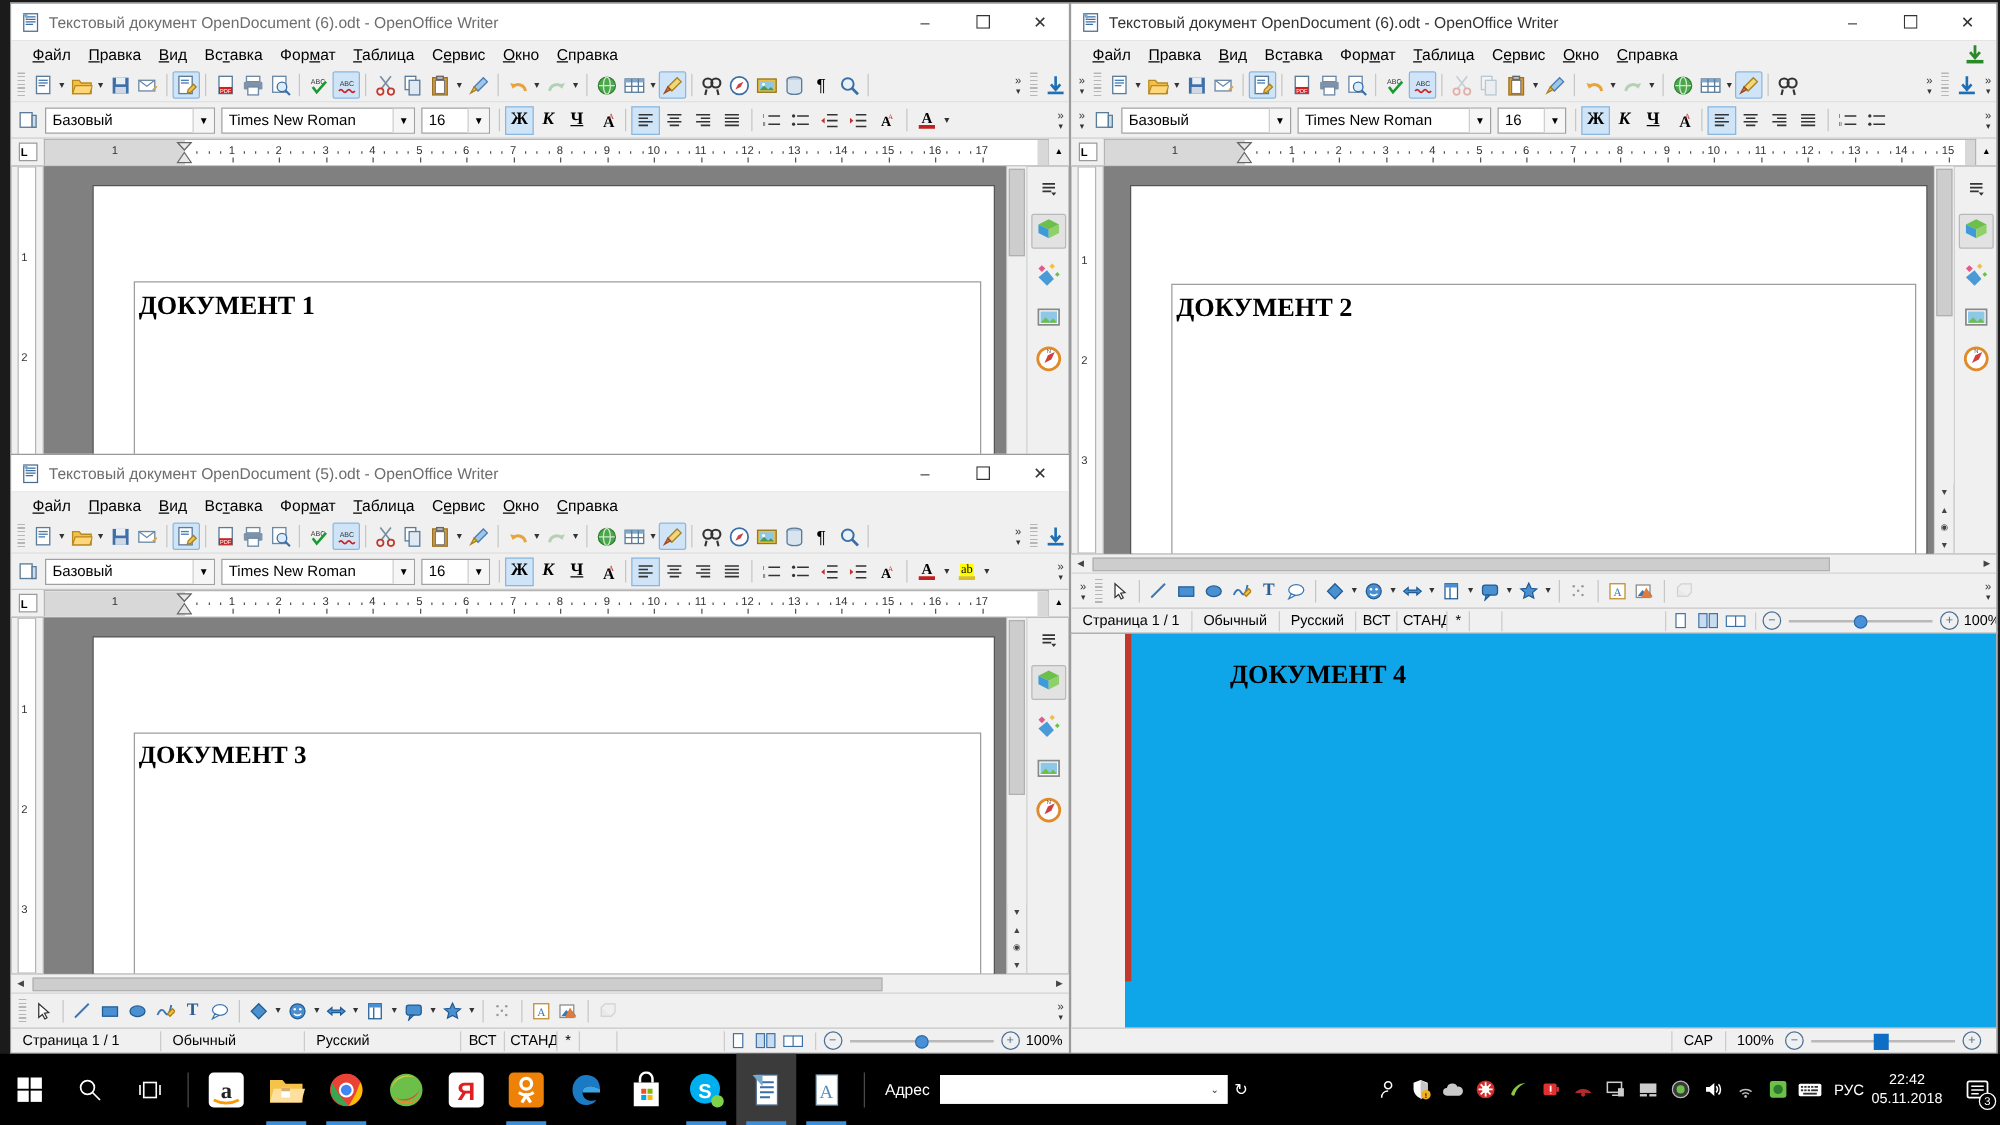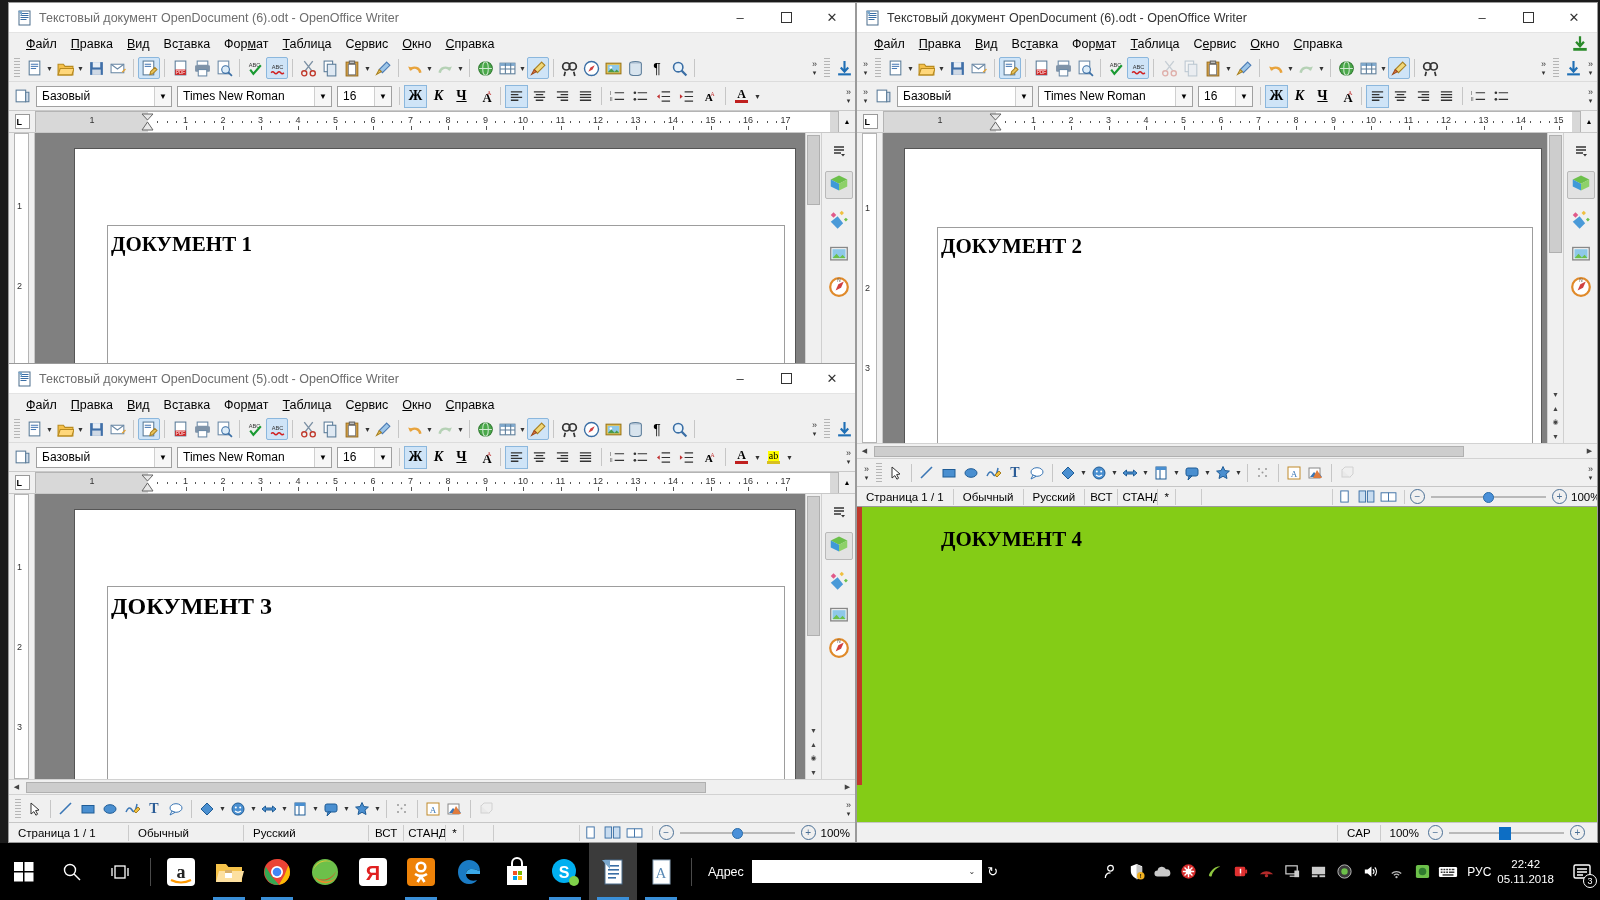--- a/index.html
+++ b/index.html
@@ -1277,21 +1277,21 @@
     <div class="zslider">
       <div class="ztrack"></div>
         <div class="zknob" style="left:52px;"></div>
     </div>
     <div class="zpm">+</div>
     <div class="st-cell" style="border:none; padding:0 4px; overflow:hidden; width:30px;">100%</div>
   </div>
 </div>
 
 <div class="win" style="left:856px; top:505px; width:742px; height:338px; z-index:0; border-top:none;">
-  <div style="flex:1; background:#84cc16; position:relative; overflow:hidden;">
+  <div style="flex:1; background:#0ea5e9; position:relative; overflow:hidden;margin-left:43px;">
     <div style="position:absolute; left:0; top:0; width:5px; height:280px; background:#c0392b;"></div>
     <div class="doctitle" style="position:absolute; left:84px; top:22px; font-size:21px;">ДОКУМЕНТ  4</div>
   </div>
   <div class="statusbar" style="background:#f0f0f0;">
     <div class="st-spring" style="border:none;"></div>
     <div class="st-cell" style="border-left:1px solid #cbcbcb; border-right:1px solid #cbcbcb;">CAP</div>
     <div class="st-cell" style="border-right:none;">100%</div>
     <div class="zpm">−</div>
     <div class="zslider" style="width:115px;">
       <div class="ztrack"></div>
@@ -1755,21 +1755,21 @@
   <div class="docarea">
     <div class="vrul">
       <div class="vrul-in"></div>
       <div class="vnum" style="top:68px;">1</div>
       <div class="vnum" style="top:148px;">2</div>
       <div class="vnum" style="top:228px;">3</div>
     </div>
     <div class="canvas">
       <div class="page" style="left:40px; top:16px; right:10px; height:300px;">
         <div class="doctable" style="left:32px; top:76px; right:10px; height:225px; border-color:#9d9d9d;">
-          <div class="doctitle" style="font-size:24px; padding:6px 0 0 3px;">ДОКУМЕНТ 3</div>
+          <div class="doctitle" style="font-size:20px; padding:6px 0 0 3px;">ДОКУМЕНТ 3</div>
         </div>
       </div>
     </div>
     <div class="vsb">
       <div class="sb-track">
         <div class="sb-thumb" style="top:2px; height:140px;"></div>
       </div>
       <div class="sb-arrow">▼</div>
       <div class="sb-arrow">▲</div>
       <div class="sb-arrow">◉</div>

